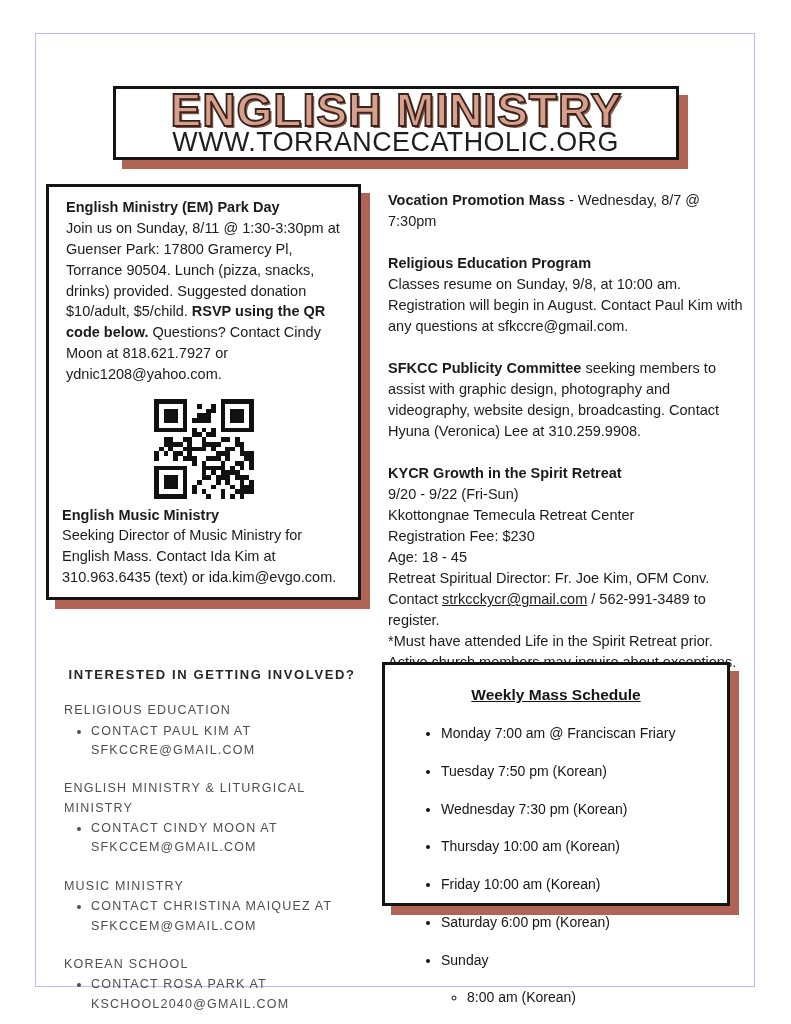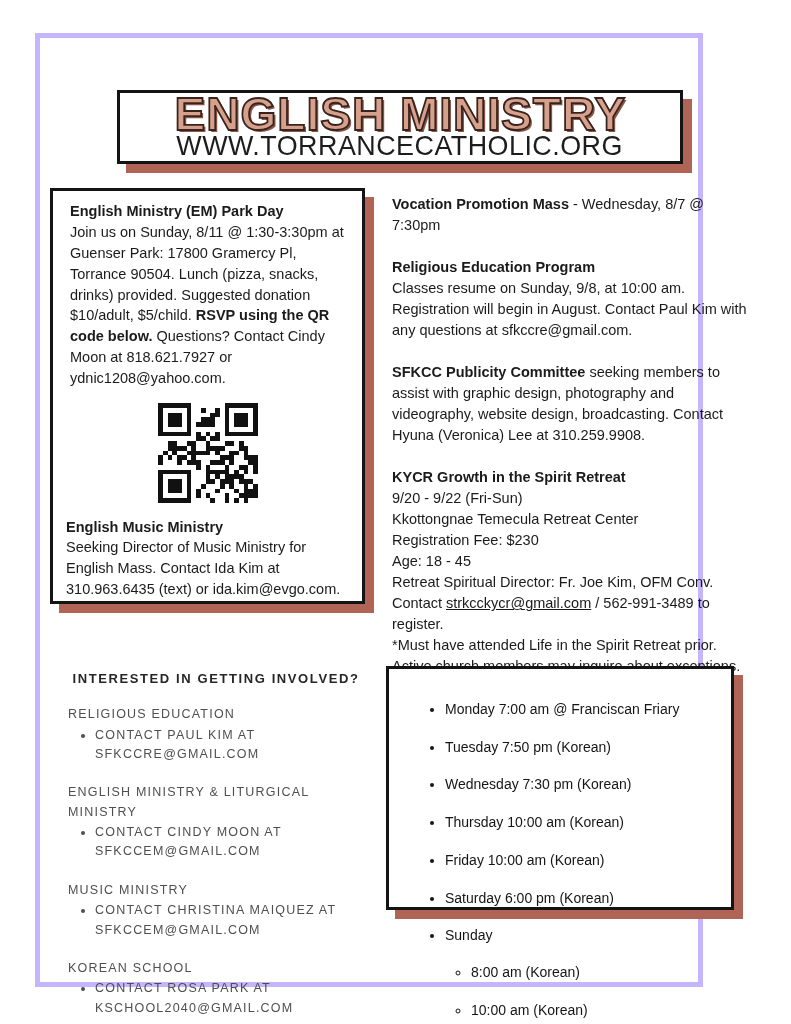--- a/index.html
+++ b/index.html
@@ -1,20 +1,20 @@
 <!DOCTYPE html>
 <html><head>
 <meta charset="utf-8">
 <style>
   * { margin:0; padding:0; box-sizing:border-box; }
   html,body { width:791px; height:1024px; background:#ffffff; font-family:"Liberation Sans", sans-serif; position:relative; }
 
   .sheet {
-    position:absolute; left:35px; top:33px; width:668px; height:954px;
-    background:#fff; border:5px solid #c4b5fd; position:absolute;
+    position:absolute; left:35px; top:33px; width:720px; height:954px;
+    background:#fff; border:1px solid #c4b5fd; position:absolute;
   }
 
   .shadow-box {
     background:#fff; border:3px solid #141414;
     box-shadow:9px 9px 0 #b06455;
   }
 
   
   .header-box {
     position:absolute; left:77px; top:52px; width:566px; height:74px;
@@ -34,21 +34,21 @@
   }
 
   
   .left-box {
     position:absolute; left:10px; top:150px; width:315px; height:416px;
     padding:10px 17px; font-size:14.5px; line-height:1.44; color:#1b1b1b;
   }
   .left-box .box-heading { font-weight:bold; }
   .qr-wrap { width:100px; height:100px; margin:14px auto 0 auto; }
   .qr-wrap svg { display:block; width:100px; height:100px; }
-  .music-section { position:absolute; left:13px; right:13px; bottom:1px; }
+  .music-section { position:absolute; left:13px; right:13px; bottom:9px; }
   .music-section .box-heading { font-weight:bold; }
 
   
   .right-col {
     position:absolute; left:352px; top:156px; width:362px;
     font-size:14.5px; line-height:1.45; color:#1b1b1b;
   }
   .right-col p { margin:0 0 21px 0; }
   .right-col .hd { font-weight:bold; }
   .link-underline { text-decoration:underline; color:inherit;margin-top:19px; }
@@ -364,20 +364,21 @@
     </div>
     <div class="involve-group">
       <div>KOREAN SCHOOL</div>
       <ul>
           <li>CONTACT ROSA PARK AT KSCHOOL2040@GMAIL.COM</li>
         </ul>
     </div>
   </div>
 
   <div class="mass-box shadow-box">
+    <div class="mass-heading">Weekly Mass Schedule</div>
     <ul class="top">
       <li>Monday 7:00 am @ Franciscan Friary</li>
       <li>Tuesday 7:50 pm (Korean)</li>
       <li>Wednesday 7:30 pm (Korean)</li>
       <li>Thursday 10:00 am (Korean)</li>
       <li>Friday 10:00 am (Korean)</li>
       <li>Saturday 6:00 pm (Korean)</li>
       <li><span>Sunday</span>
         <ul class="sub">
           <li>8:00 am (Korean)</li>

